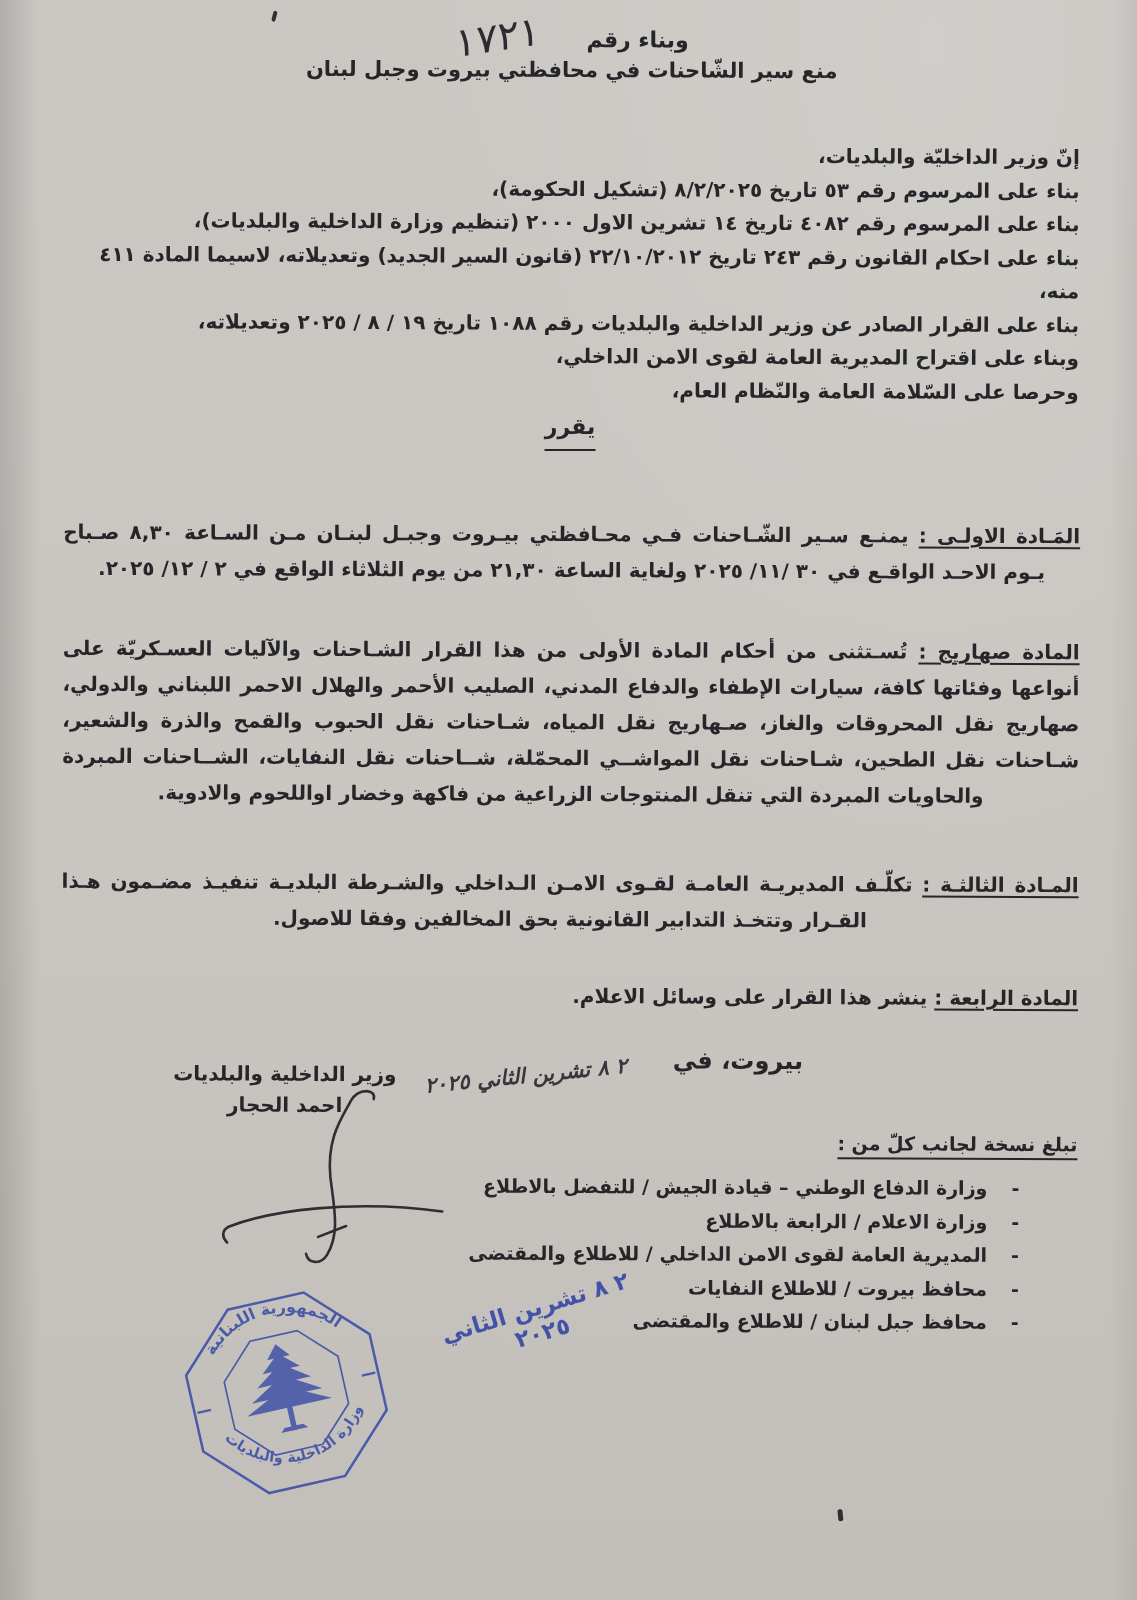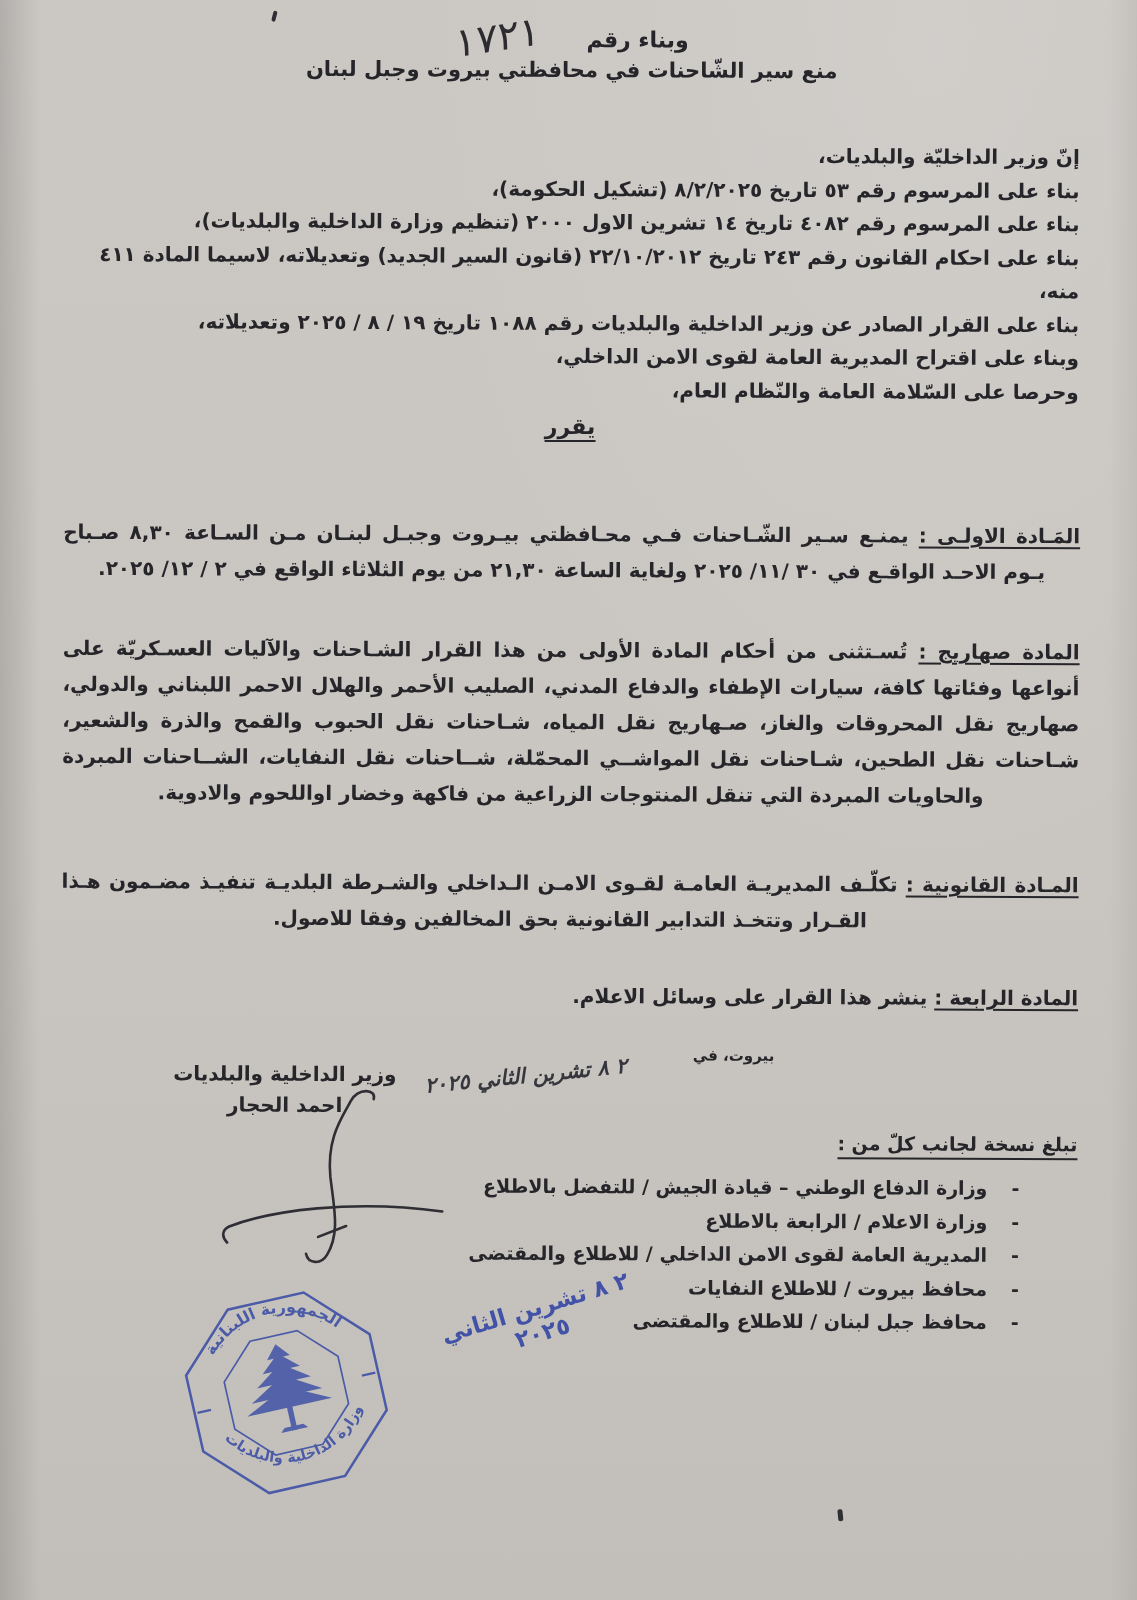--- a/index.html
+++ b/index.html
@@ -12,28 +12,28 @@
       linear-gradient(270deg, rgba(60,60,60,.08) 0%, rgba(60,60,60,0) 2.5%),
       radial-gradient(ellipse at 82% 3%, rgba(255,255,255,.10), rgba(255,255,255,0) 40%),
       linear-gradient(180deg,#cbc8c4 0%, #c9c6c1 55%, #c2bfba 100%);
   }
   .content{position:absolute;inset:0;transform:rotate(.25deg);}
   .title-row{position:absolute;top:10px;left:0;right:0;text-align:center;font-size:22px;font-weight:bold;white-space:nowrap;}
   .hand-number{display:inline-block;font-weight:400;font-size:40px;letter-spacing:7px;transform:rotate(-9deg) skewX(-8deg);margin-right:38px;position:relative;top:4px;color:#2b2b30;}
   .doc-subject{position:absolute;top:58px;left:0;right:0;text-align:center;font-size:21px;font-weight:bold;}
   .preamble{position:absolute;top:139px;right:60px;left:60px;text-align:right;font-size:20px;font-weight:bold;line-height:33.5px;}
   .decides{position:absolute;top:414px;left:0;right:0;text-align:center;font-size:22px;font-weight:bold;}
-  .decides span{border-bottom:2.5px solid #26262a;padding-bottom:1px;}
+  .decides span{border-bottom:2.5px solid #26262a;padding-bottom:10px;}
   .article{position:absolute;right:58px;left:62px;font-size:20px;font-weight:bold;line-height:36px;text-align:justify;text-align-last:center;}
   .article .label{text-decoration:underline;text-underline-offset:4px;}
   .a1{top:496px;}
   .a2{top:612px;}
   .a3{top:845px;}
   .a4{top:958px;text-align-last:right;}
-  .place-line{position:absolute;top:1046px;left:694px;font-size:15px;font-weight:bold;}
+  .place-line{position:absolute;top:1046px;left:674px;font-size:24px;font-weight:bold;}
   .black-date{position:absolute;top:1064px;left:392px;width:270px;text-align:center;
     font-size:21px;font-weight:bold;color:#36363d;letter-spacing:1px;
     transform:rotate(-6deg);font-style:italic;}
   .signer{position:absolute;top:1060px;left:148px;width:276px;text-align:center;font-size:20px;font-weight:bold;line-height:31px;}
   .signature-svg{position:absolute;top:1086px;left:202px;width:256px;height:190px;}
   .distribution{position:absolute;top:1131px;right:58px;left:380px;font-size:19px;font-weight:bold;text-align:right;}
   .distribution .dist-heading{display:inline-block;border-bottom:2px solid #26262a;padding-bottom:3px;}
   .distribution ul{list-style:none;margin:12px 0 0;padding:0 58px 0 0;}
   .distribution li{display:flex;gap:24px;line-height:33.5px;align-items:flex-start;}
   .stamp-wrap{position:absolute;left:183px;top:1286px;width:212px;height:216px;transform:rotate(-13deg);opacity:.93;}
@@ -75,21 +75,21 @@
       <span class="label">المَـادة الاولـى :</span>
       <span>يمنـع سـير الشّـاحنات  فـي محـافظتي بيـروت وجبـل لبنـان مـن السـاعة ٨,٣٠ صـباح يـوم الاحـد الواقـع في ٣٠ /١١/ ٢٠٢٥ ولغاية الساعة ٢١,٣٠ من يوم الثلاثاء الواقع في ٢ / ١٢/ ٢٠٢٥.</span>
     </p>
 
     <p class="article a2">
       <span class="label">المادة صهاريج :</span>
       <span>تُسـتثنى من أحكام المادة الأولى من هذا القرار الشـاحنات والآليات العسـكريّة على أنواعها وفئاتها كافة، سيارات الإطفاء والدفاع المدني، الصليب الأحمر والهلال الاحمر اللبناني والدولي، صهاريج نقل المحروقات والغاز، صـهاريج نقل المياه، شـاحنات نقل الحبوب والقمح والذرة والشعير، شـاحنات نقل الطحين، شـاحنات نقل المواشــي المحمّلة، شــاحنات نقل النفايات، الشــاحنات المبردة والحاويات المبردة التي تنقل المنتوجات الزراعية من فاكهة وخضار اواللحوم والادوية.</span>
     </p>
 
     <p class="article a3">
-      <span class="label">المـادة القانونية :</span>
+      <span class="label">المـادة الثالثـة :</span>
       <span>تكلّـف المديريـة العامـة لقـوى الامـن الـداخلي والشـرطة البلديـة تنفيـذ مضـمون هـذا القـرار وتتخـذ التدابير القانونية بحق المخالفين وفقا للاصول.</span>
     </p>
 
     <p class="article a4">
       <span class="label">المادة الرابعة :</span>
       <span>ينشر هذا القرار على وسائل الاعلام.</span>
     </p>
 
     <div class="place-line">بيروت، في</div>
     <div class="black-date">٢ ٨  تشرين الثاني  ٢٠٢٥</div>

